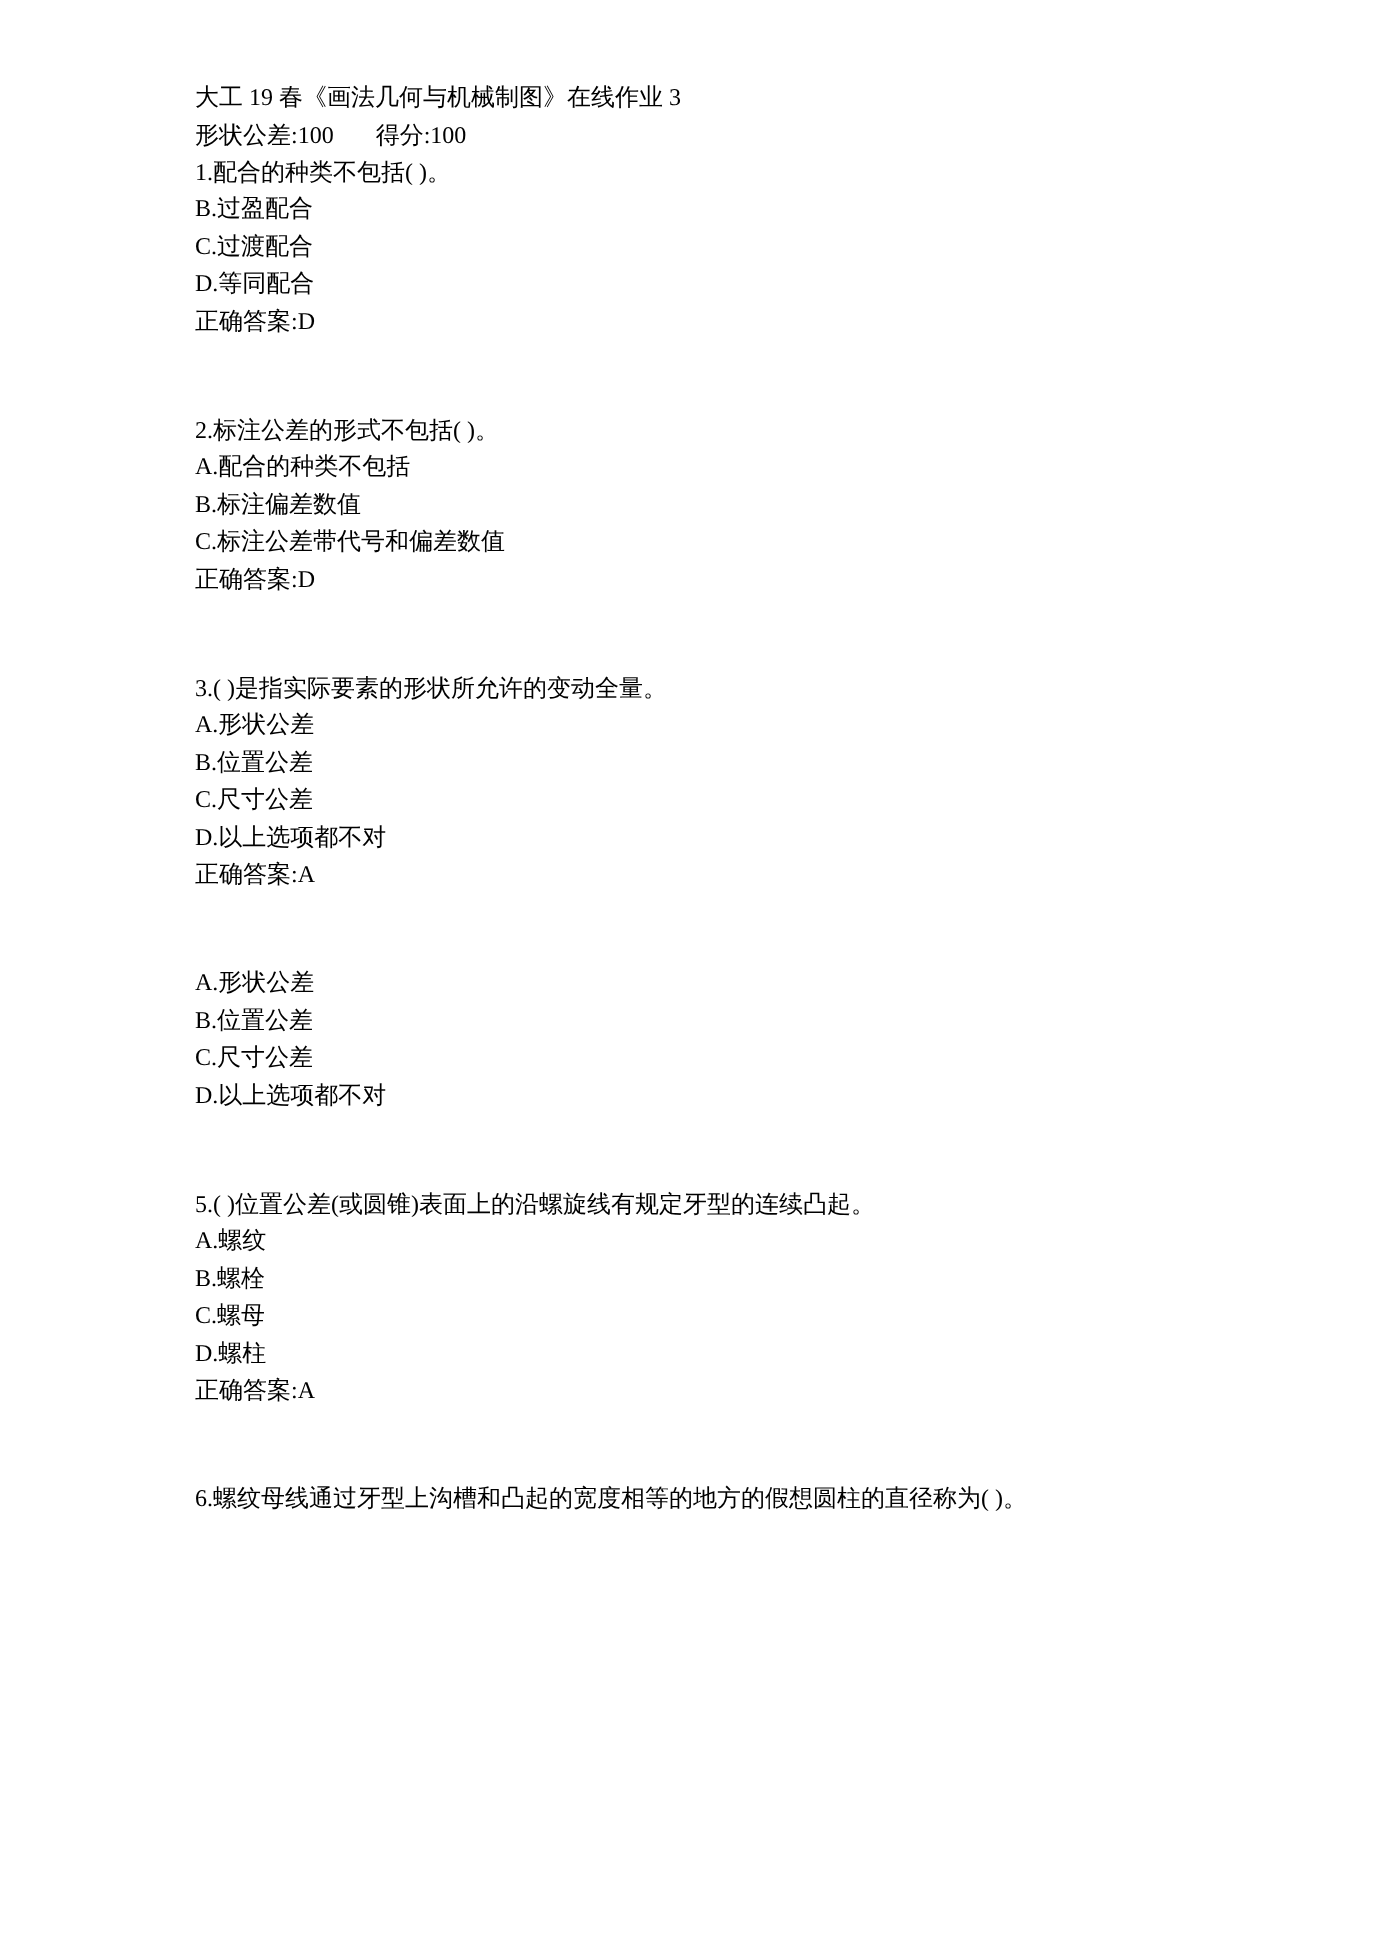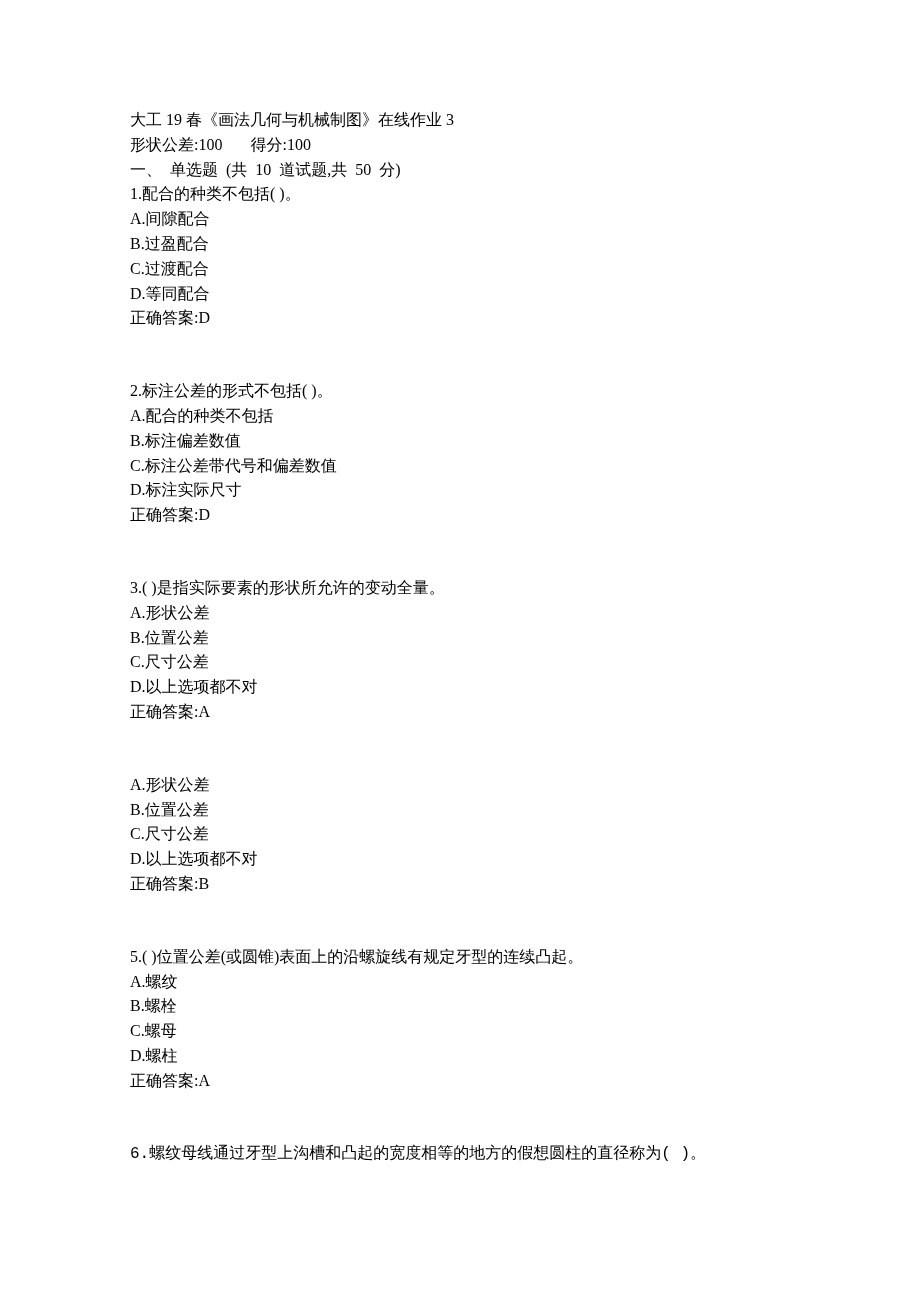--- a/index.html
+++ b/index.html
@@ -7,78 +7,73 @@
     padding: 0;
     background: #ffffff;
     font-family: "SimSun", "宋体", serif;
     font-size: 16px;
     color: #000000;
     line-height: 1.55;
   }
   .page {
     width: 885px;
     min-height: 1302px;
-    padding: 108px 130px 60px 130px;
+    padding: 54px 130px 60px 130px;
     box-sizing: border-box;
   }
   .line {
     white-space: pre-wrap;
   }
   .block {
     margin-bottom: 48px;
   }
   .block:last-child {
     margin-bottom: 0;
-    font-family: Liberation Mono, monospace;
   }
 </style>
 </head>
 <body>
 
 <div class="page">
 
   <div class="block">
     <div class="line">大工 19 春《画法几何与机械制图》在线作业 3</div>
     <div class="line">形状公差:100       得分:100</div>
-    <div class="line">一、  单选题  (共  10  道试题,共  50  分)</div>
 
     <div>
       <div class="line"><span>1</span>.<span>配合的种类不包括( )。</span></div>
-      <div class="line"><span>A</span>.<span>间隙配合</span></div>
       <div class="line"><span>B</span>.<span>过盈配合</span></div>
       <div class="line"><span>C</span>.<span>过渡配合</span></div>
       <div class="line"><span>D</span>.<span>等同配合</span></div>
       <div class="line"><span>正确答案:</span><span>D</span></div>
     </div>
   </div>
 
   <div class="block">
     <div class="line"><span>2</span>.<span>标注公差的形式不包括( )。</span></div>
     <div class="line"><span>A</span>.<span>配合的种类不包括</span></div>
     <div class="line"><span>B</span>.<span>标注偏差数值</span></div>
     <div class="line"><span>C</span>.<span>标注公差带代号和偏差数值</span></div>
-    <div class="line"><span>D</span>.<span>标注实际尺寸</span></div>
     <div class="line"><span>正确答案:</span><span>D</span></div>
   </div>
 
   <div class="block">
     <div class="line"><span>3</span>.<span>( )是指实际要素的形状所允许的变动全量。</span></div>
     <div class="line"><span>A</span>.<span>形状公差</span></div>
     <div class="line"><span>B</span>.<span>位置公差</span></div>
     <div class="line"><span>C</span>.<span>尺寸公差</span></div>
     <div class="line"><span>D</span>.<span>以上选项都不对</span></div>
     <div class="line"><span>正确答案:</span><span>A</span></div>
   </div>
 
   <div class="block">
     <div class="line"><span>A</span>.<span>形状公差</span></div>
     <div class="line"><span>B</span>.<span>位置公差</span></div>
     <div class="line"><span>C</span>.<span>尺寸公差</span></div>
     <div class="line"><span>D</span>.<span>以上选项都不对</span></div>
-    <div class="line"><span>正确答案:</span><span>B</span></div>
   </div>
 
   <div class="block">
     <div class="line"><span>5</span>.<span>( )位置公差(或圆锥)表面上的沿螺旋线有规定牙型的连续凸起。</span></div>
     <div class="line"><span>A</span>.<span>螺纹</span></div>
     <div class="line"><span>B</span>.<span>螺栓</span></div>
     <div class="line"><span>C</span>.<span>螺母</span></div>
     <div class="line"><span>D</span>.<span>螺柱</span></div>
     <div class="line"><span>正确答案:</span><span>A</span></div>
   </div>

